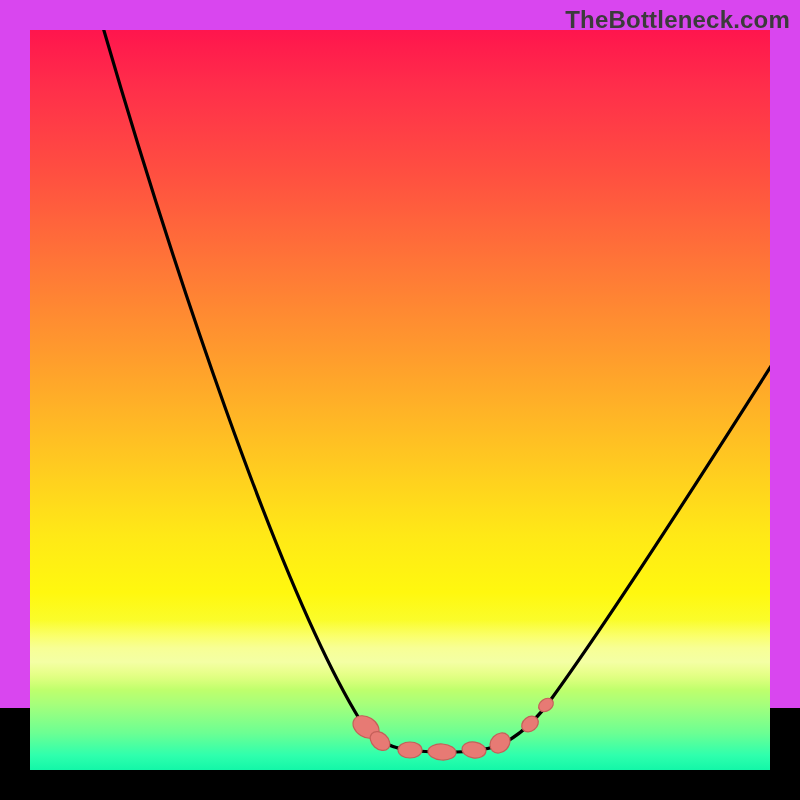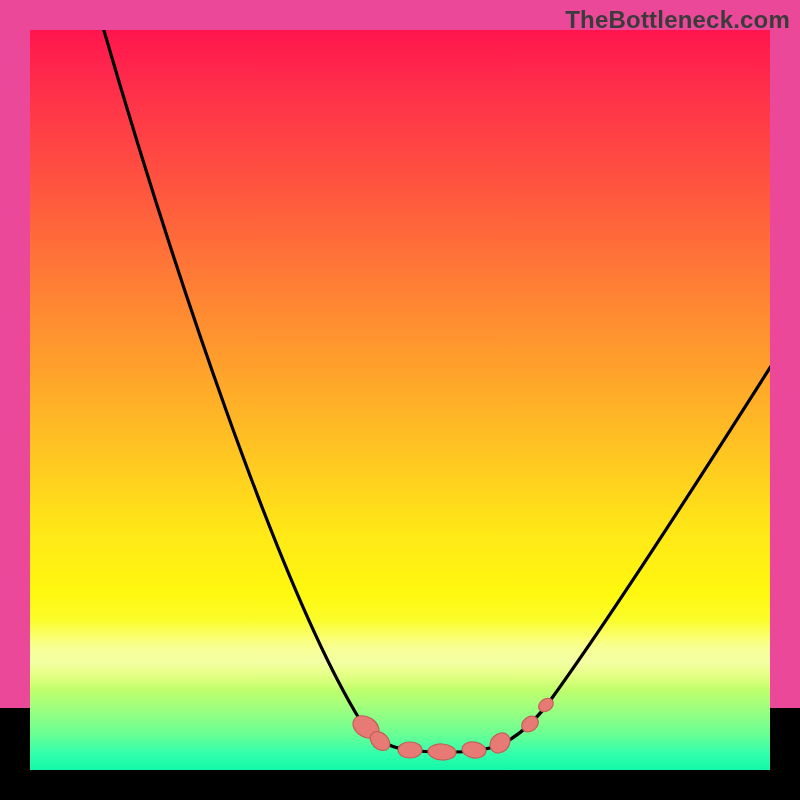--- a/index.html
+++ b/index.html
@@ -8,21 +8,21 @@
     width: 800px;
     height: 800px;
     background: #000;
     overflow: hidden;
     font-family: Arial, Helvetica, sans-serif;
   }
   .frame {
     position: relative;
     width: 800px;
     height: 708px;
-    background: #ec4899;
+    background: #d946ef;
   }
   .plot-area {
     position: absolute;
     left: 30px;
     top: 30px;
     width: 740px;
     height: 740px;
     
     background: linear-gradient(to bottom,
       #ff154d 0%,

